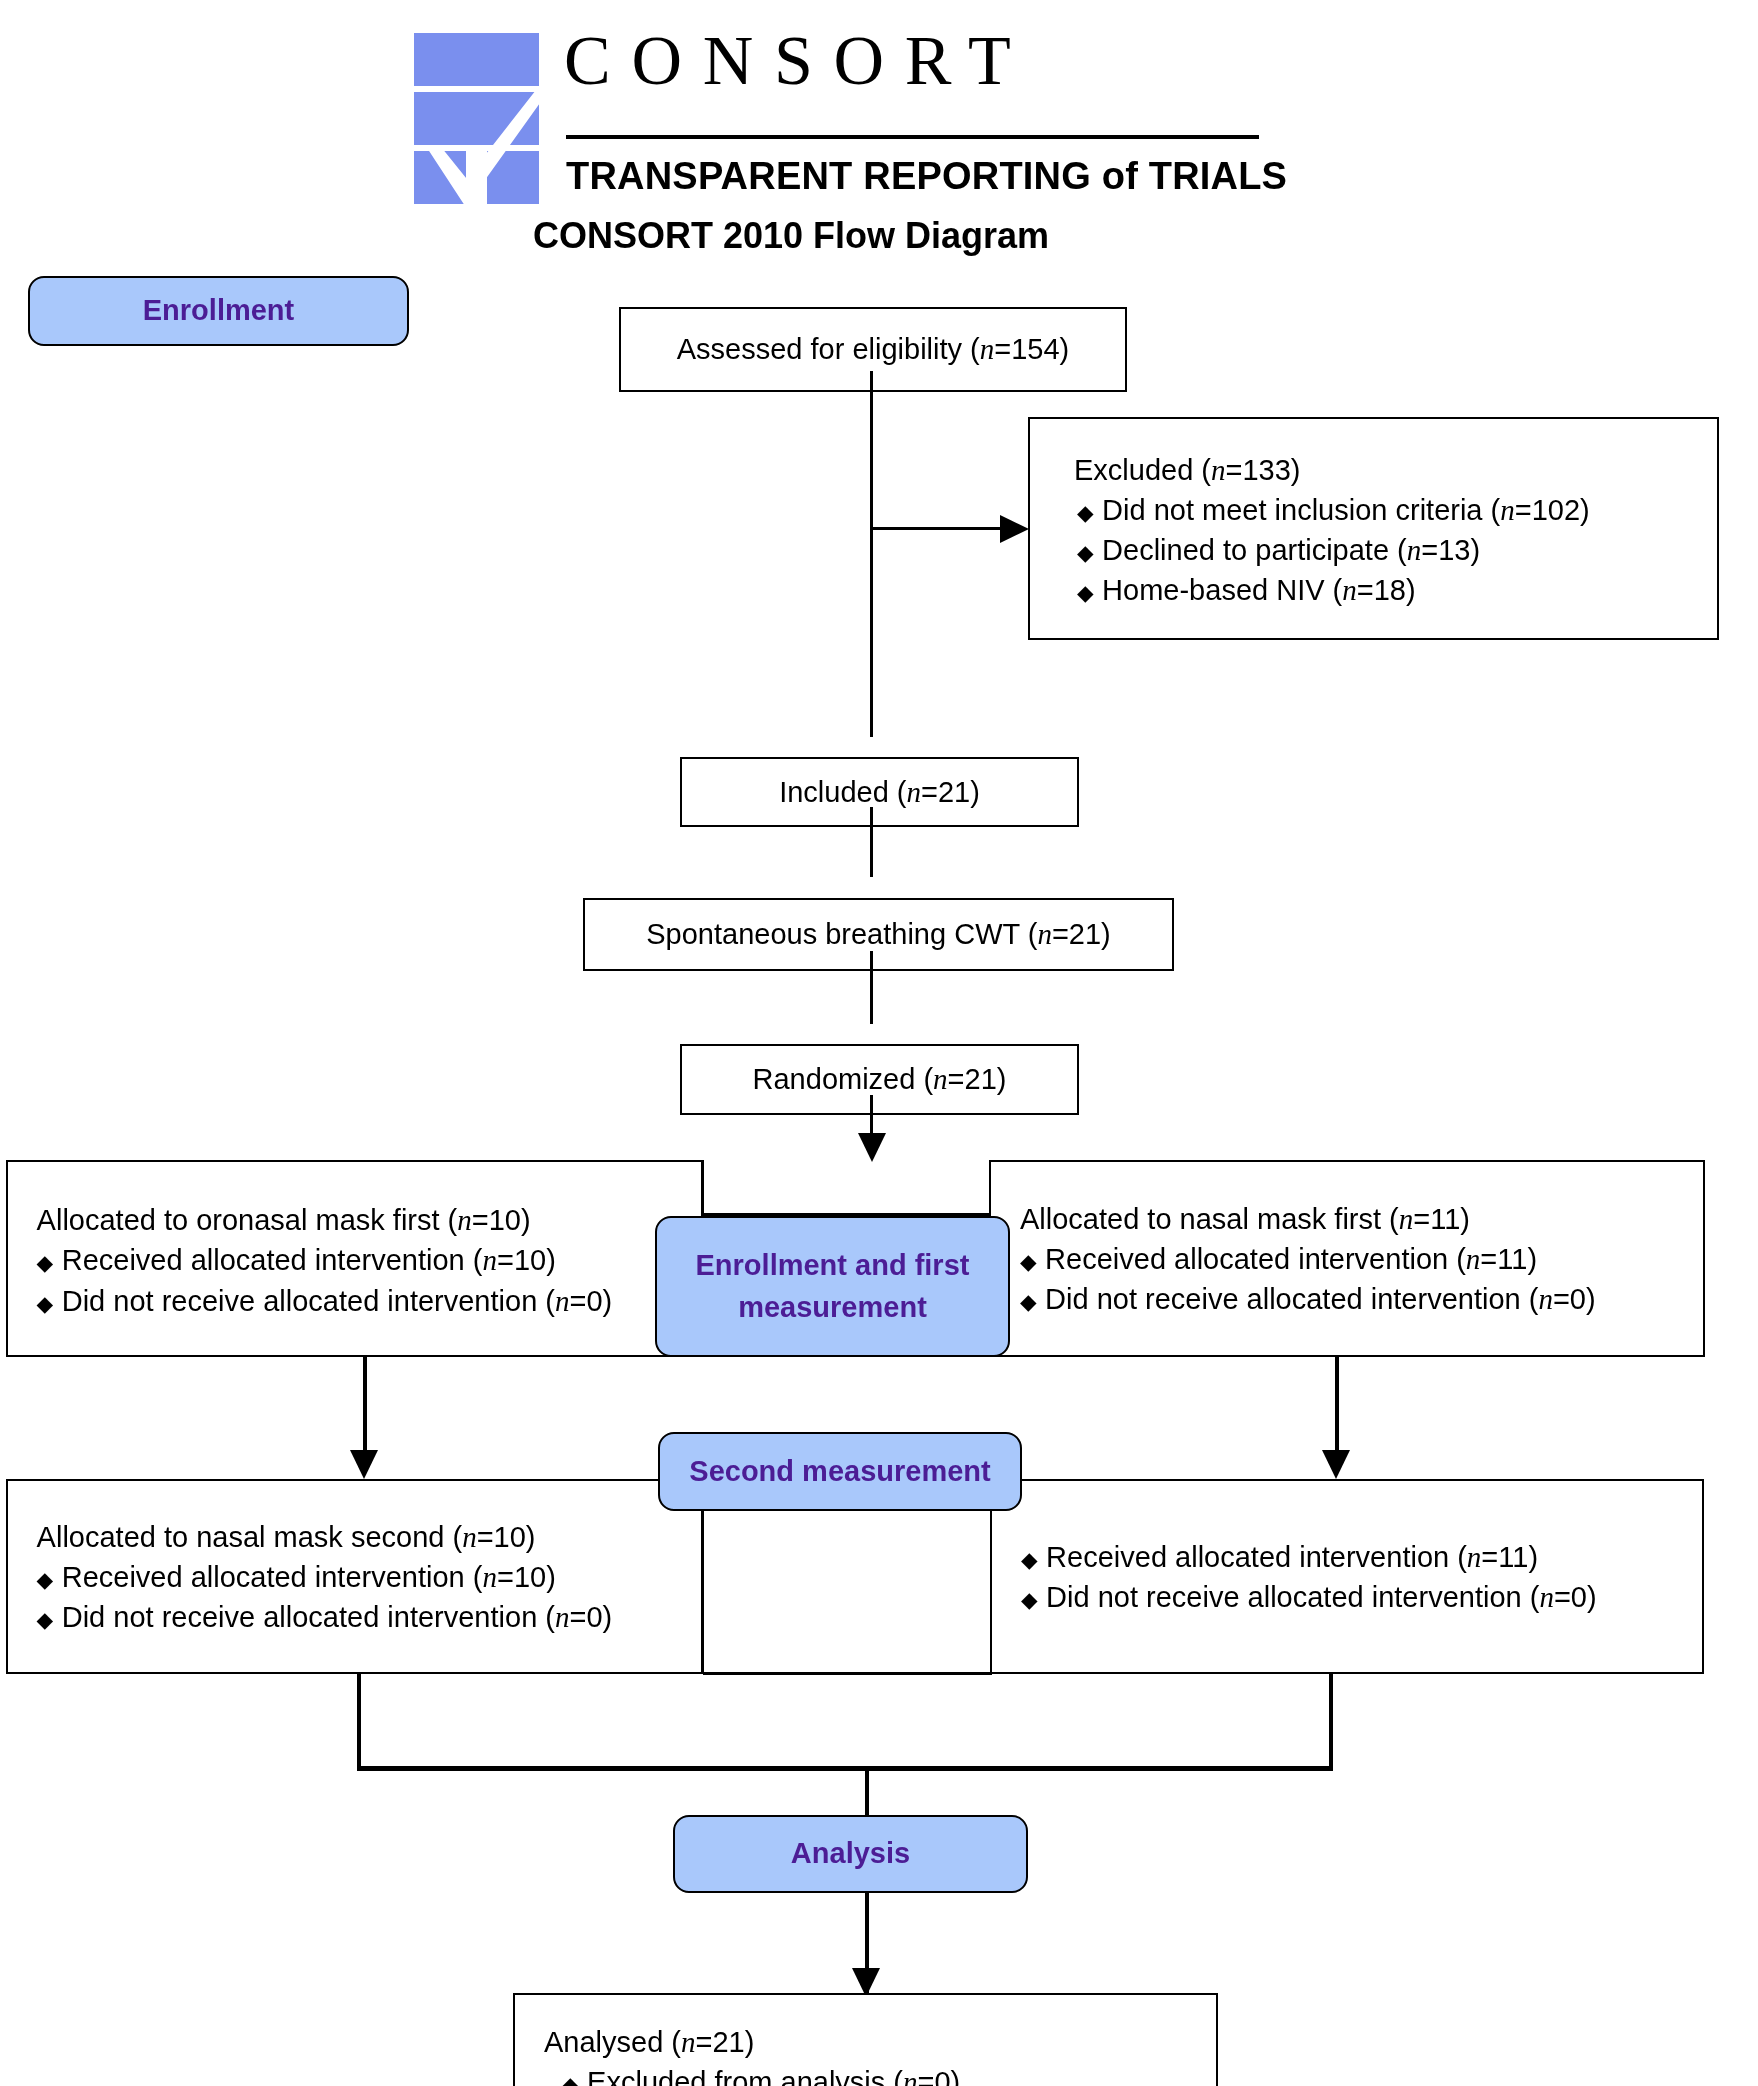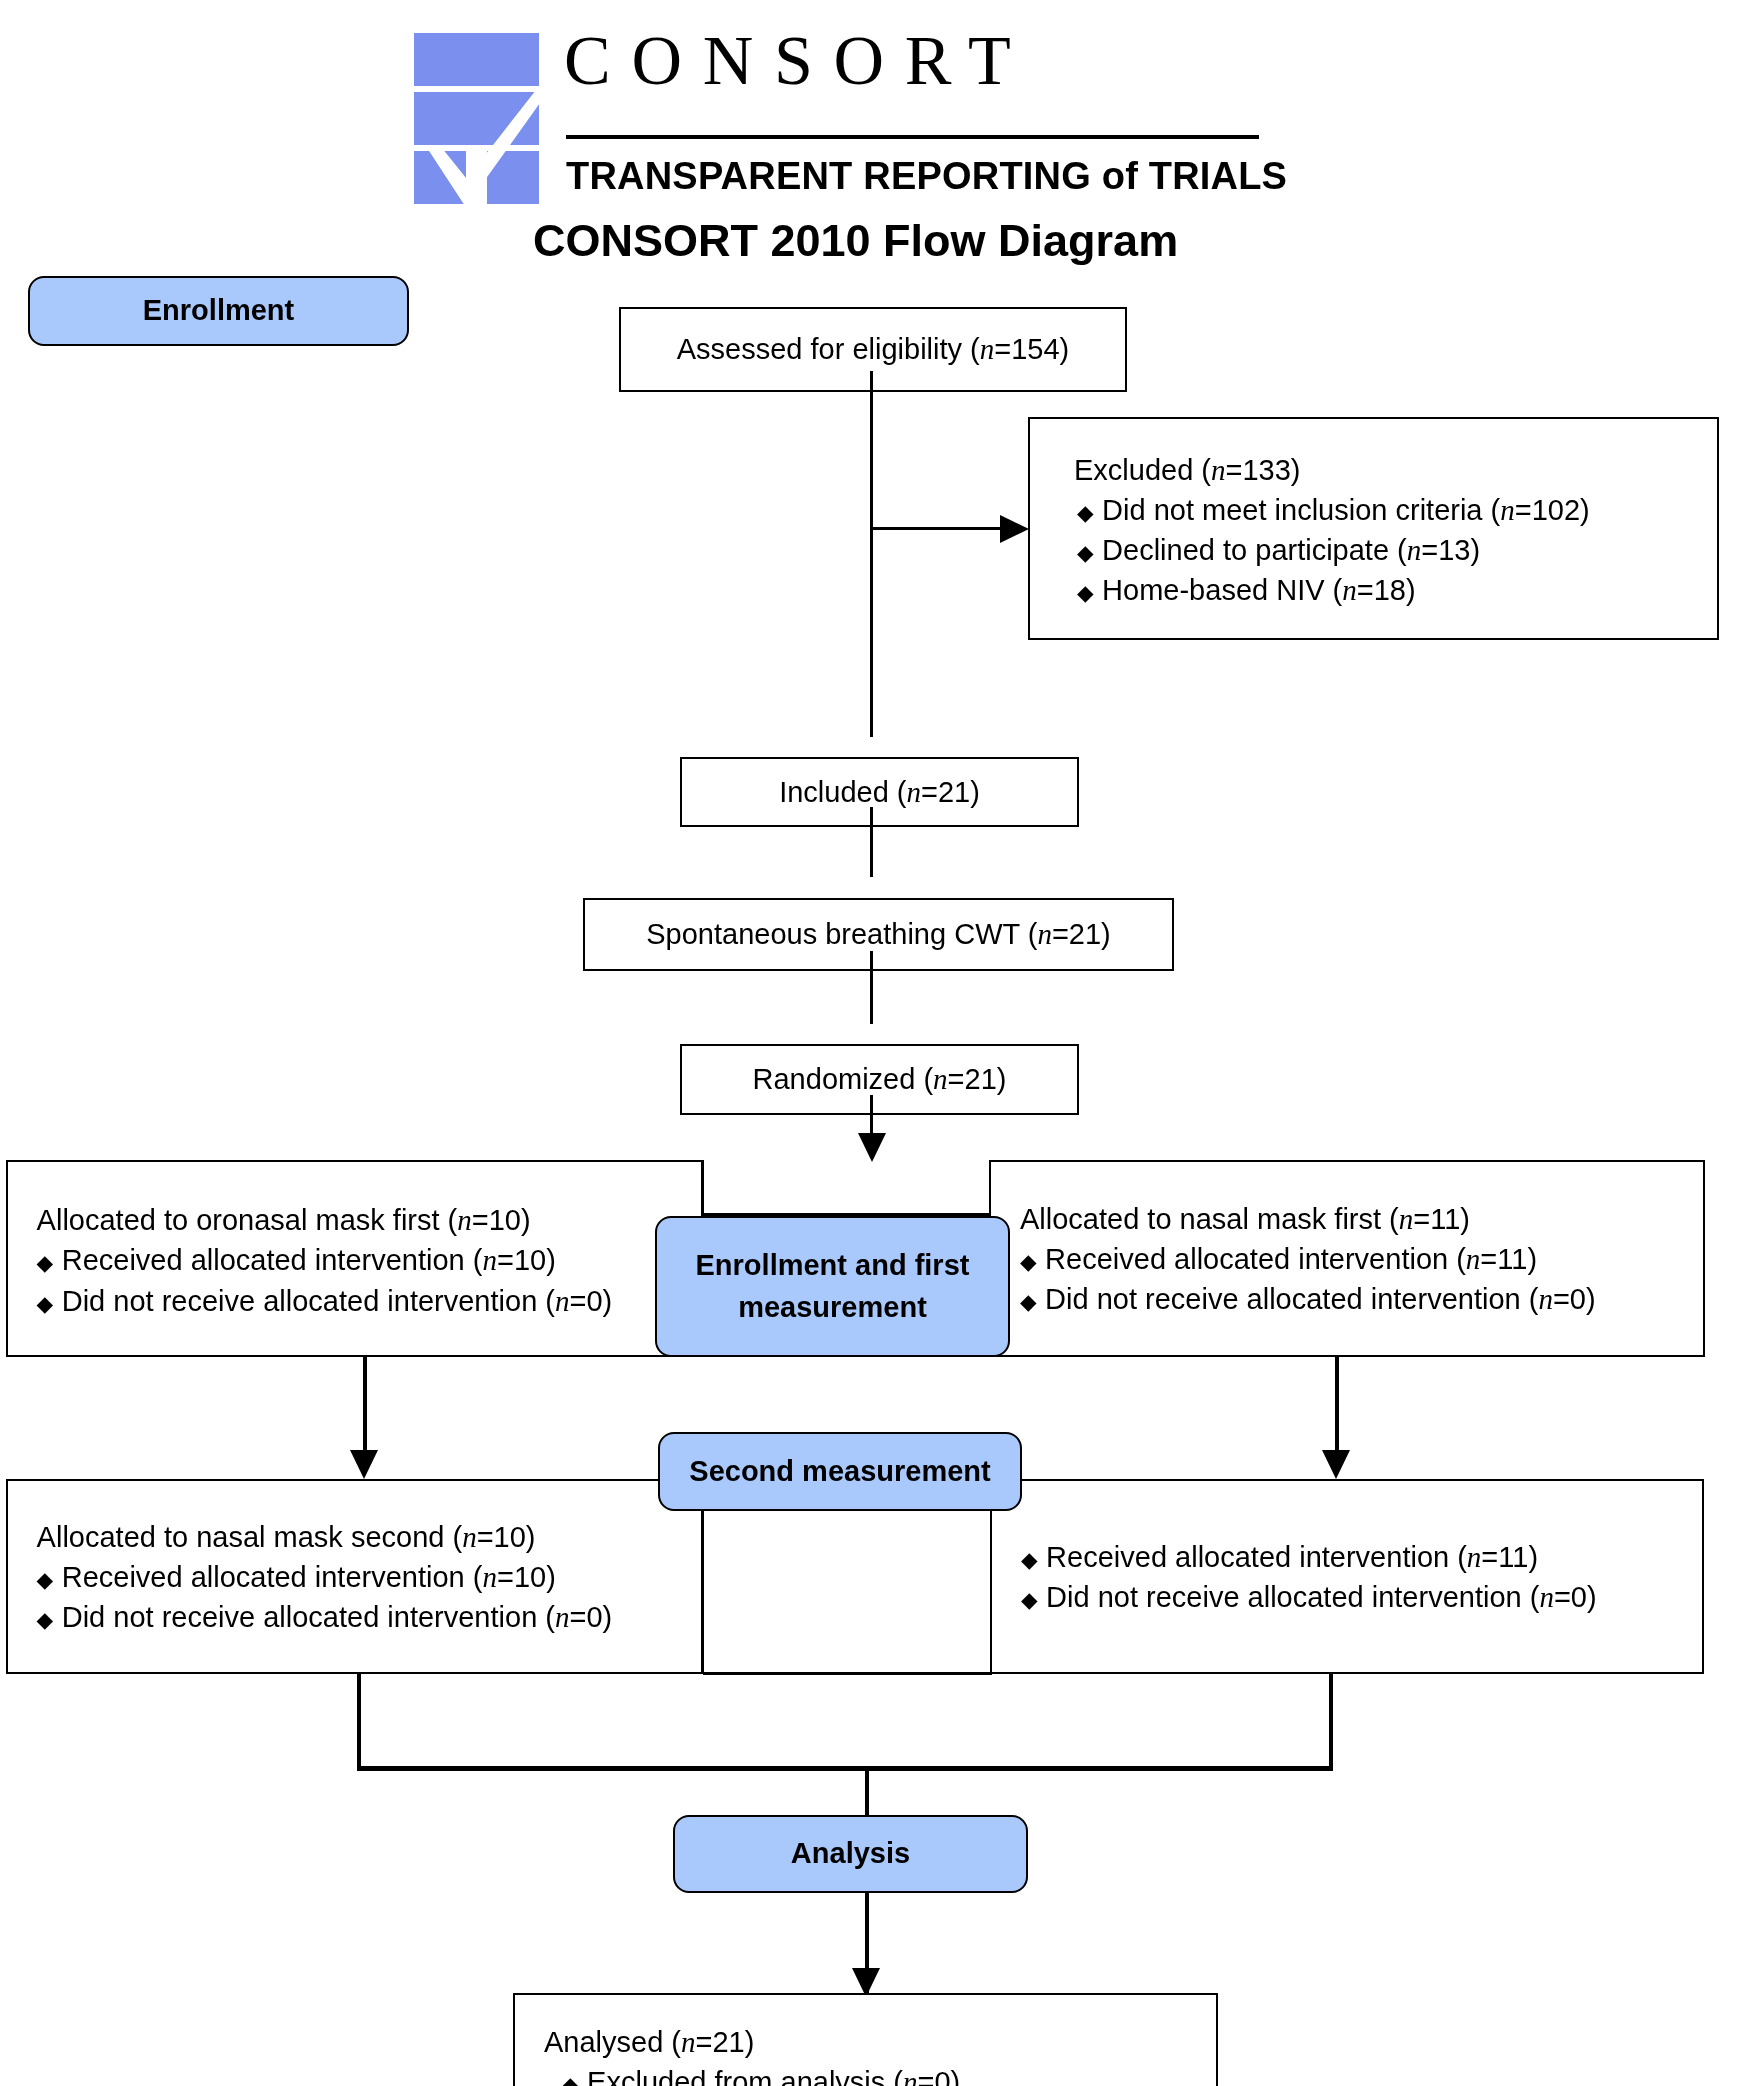--- a/index.html
+++ b/index.html
@@ -68,21 +68,21 @@
     font-size: 38px;
     font-weight: 700;
     color: #000000;
     white-space: nowrap;
     letter-spacing: 0.2px;
   }
   .doc-title {
     position: absolute;
     left: 533px;
     top: 215px;
-    font-size: 45px;
+    font-size: 36px;
     font-weight: 700;
     color: #000000;
     white-space: nowrap;
   }
 
   
   .node {
     position: absolute;
     box-sizing: border-box;
     background: #ffffff;
@@ -121,21 +121,21 @@
   .stage-label {
     position: absolute;
     box-sizing: border-box;
     background: #a9c8fb;
     border: 2.8px solid #000000;
     border-radius: 16px;
     display: flex;
     align-items: center;
     justify-content: center;
     text-align: center;
-    color: #000000;
+    color: #4c1d95;
     font-weight: 700;
     font-size: 29px;
     line-height: 1.42;
     z-index: 5;
   }
 
   
   .vline, .hline {
     position: absolute;
     background: #000000;

